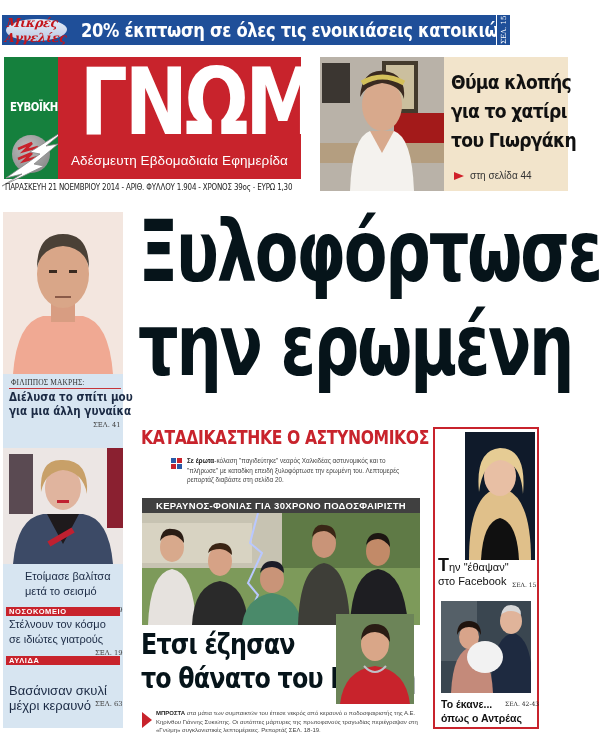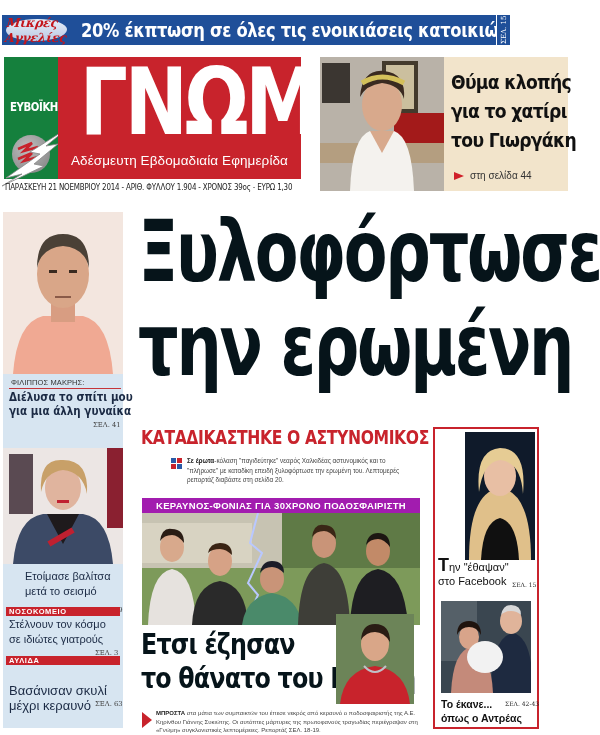--- a/index.html
+++ b/index.html
@@ -74,21 +74,21 @@
     position: absolute; left: 131px; top: 11px; width: 115px; font-family: "DejaVu Sans", sans-serif;
     font-weight: bold; font-size: 20px; line-height: 29px; color: #111; letter-spacing: -0.8px;
     transform: scaleX(0.86); transform-origin: left top; white-space: nowrap;
   }
   .teaser-top-ref { position: absolute; left: 134px; top: 113px; font-size: 10px; color: #333; display:flex; align-items:center; gap:6px; }
   .red-arrow { width: 0; height: 0; border-top: 4px solid transparent; border-bottom: 4px solid transparent; border-left: 10px solid #d0202a; }
 
   
   .sidebar { position: absolute; left: 3px; top: 212px; width: 120px; height: 516px; background: #d7e5f1; }
   .side-photo-1 { position: absolute; left: 0; top: 0; width: 120px; height: 162px; overflow: hidden; background: #f1dcd0; }
-  .side-kicker { position: absolute; left: 8px; top: 166px; font-size: 7.5px; color: #333; letter-spacing: 0.1px; }
+  .side-kicker { position: absolute; left: 8px; top: 166px; font-size: 7.5px; color: #333; letter-spacing: 0.1px; font-family: Liberation Serif, serif; }
   .side-kicker-rule { position: absolute; left: 6px; top: 176px; width: 112px; height: 1px; background: #c5353a; }
   .side-head-1 {
     position: absolute; left: 6px; top: 178px; width: 116px; font-family: "DejaVu Sans", sans-serif; font-weight: bold;
     font-size: 11.5px; line-height: 14px; color: #1b2a44; transform: scaleX(0.9); transform-origin: left; white-space: nowrap;
   }
   .side-ref { position: absolute; font-family: "DejaVu Serif", serif; font-size: 6.8px; color: #444; text-align: center; }
   .side-photo-2 { position: absolute; left: 0; top: 236px; width: 120px; height: 116px; overflow: hidden; background: #e8e2df; }
   .side-head-2 { position: absolute; left: 22px; top: 357px; font-size: 11px; line-height: 15px; color: #1b2a44; white-space: nowrap; }
   .side-section-bar {
     position: absolute; left: 3px; width: 114px; height: 9px; background: #c8232c; color: #fff;
@@ -113,21 +113,21 @@
   }
   .sq-icon { position: absolute; left: 171px; top: 458px; width: 12px; height: 12px; }
   .sq-icon span { position: absolute; width: 5px; height: 5px; }
   .sub-body {
     position: absolute; left: 187px; top: 456px; width: 220px; font-size: 6.4px; line-height: 9.5px; color: #444;
   }
   .sub-body b { color: #222; }
 
   
   .lightning-bar {
-    position: absolute; left: 142px; top: 498px; width: 278px; height: 15px; background: #a21caf;
+    position: absolute; left: 142px; top: 498px; width: 278px; height: 15px; background: #404040;
     color: #fff; font-weight: bold; font-size: 9.5px; line-height: 15px; text-align: center; letter-spacing: 0.3px; white-space: nowrap;
   }
   .lightning-photo {
     position: absolute; left: 142px; top: 513px; width: 278px; height: 112px; overflow: hidden;
     background: linear-gradient(180deg, #b8b7a6 0%, #8ca070 55%, #6d8b4c 100%);
   }
   .story-headline {
     position: absolute; left: 141px; top: 627px; font-family: "DejaVu Sans", sans-serif; font-weight: bold;
     font-size: 29px; line-height: 34px; color: #06141a; letter-spacing: -1px; transform: scaleX(0.82); transform-origin: left top; white-space: nowrap;
   }
@@ -242,21 +242,21 @@
     <div>Ετοίμασε βαλίτσα</div>
     <div>μετά το σεισμό</div>
   </div>
   <div class="side-ref" style="left:92px; top:394px;">ΣΕΛ. 39</div>
 
   <div class="side-section-bar" style="top:395px;">ΝΟΣΟΚΟΜΕΙΟ</div>
   <div class="side-head-3">
     <div>Στέλνουν τον κόσμο</div>
     <div>σε ιδιώτες γιατρούς</div>
   </div>
-  <div class="side-ref" style="left:92px; top:437px;">ΣΕΛ. 3</div>
+  <div class="side-ref" style="left:92px; top:437px;">ΣΕΛ. 19</div>
 
   <div class="side-section-bar" style="top:444px;">ΑΥΛΙΔΑ</div>
   <div class="side-head-4">
     <div>Βασάνισαν σκυλί</div>
     <div>μέχρι κεραυνό</div>
   </div>
   <div class="side-ref" style="left:92px; top:488px;">ΣΕΛ. 63</div>
 </div>
 
 <div class="main-headline">

